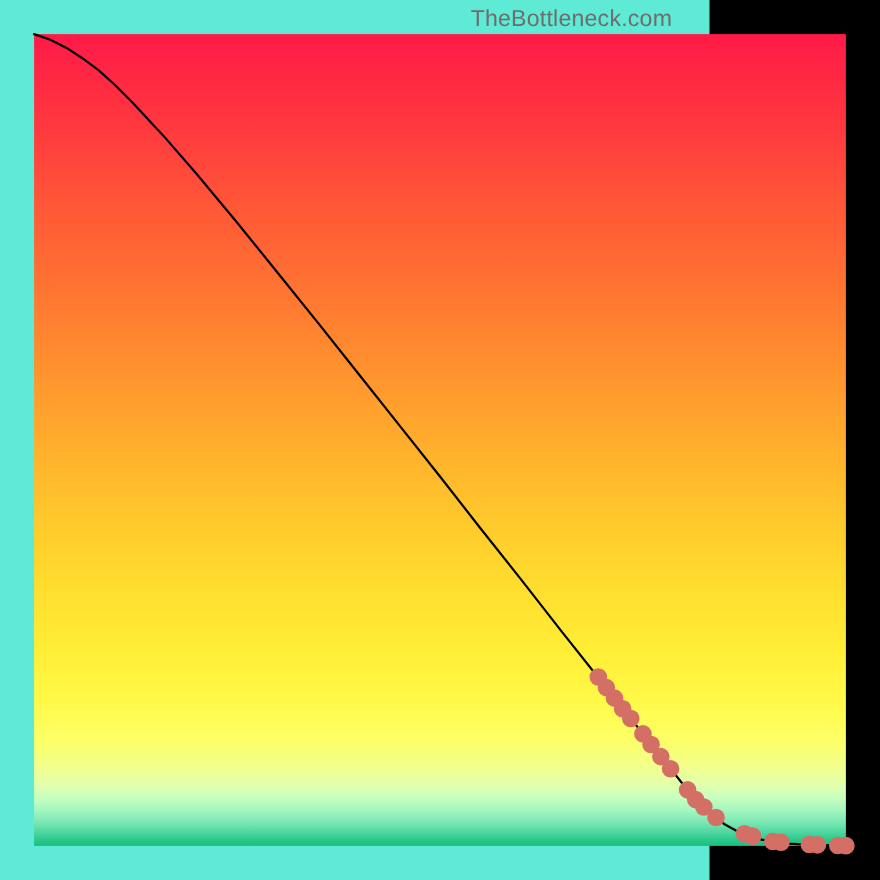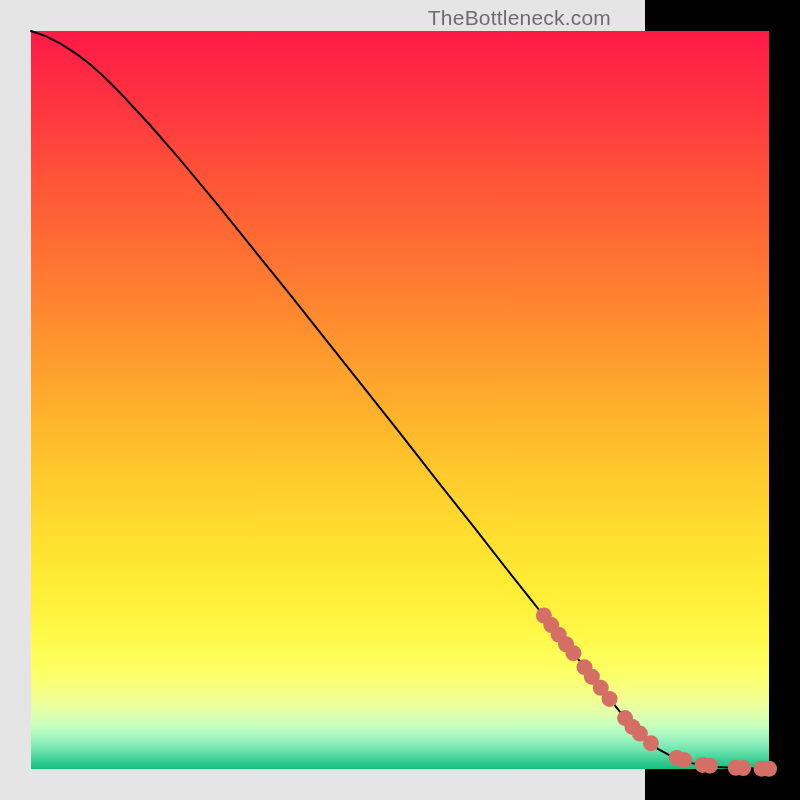--- a/index.html
+++ b/index.html
@@ -8,21 +8,21 @@
     width: 800px;
     height: 800px;
     overflow: hidden;
     background: #000;
     font-family: Arial, Helvetica, sans-serif;
   }
   .frame {
     position: relative;
     width: 645px;
     height: 800px;
-    background: #e5e5e5;
+    background: #5eead4;
   }
   .plot {
     position: absolute;
     left: 31px;
     top: 31px;
     width: 738px;
     height: 738px;
     
     background: linear-gradient(to bottom,
       #ff1a47 0%,

